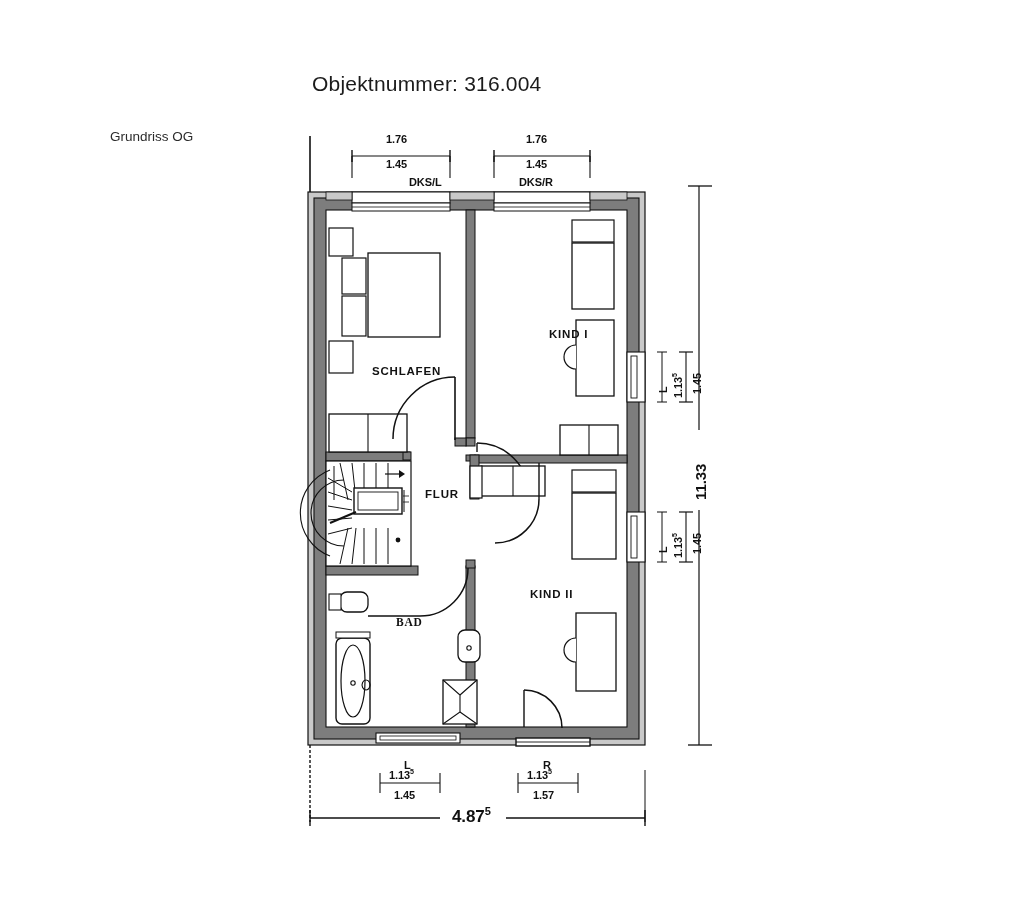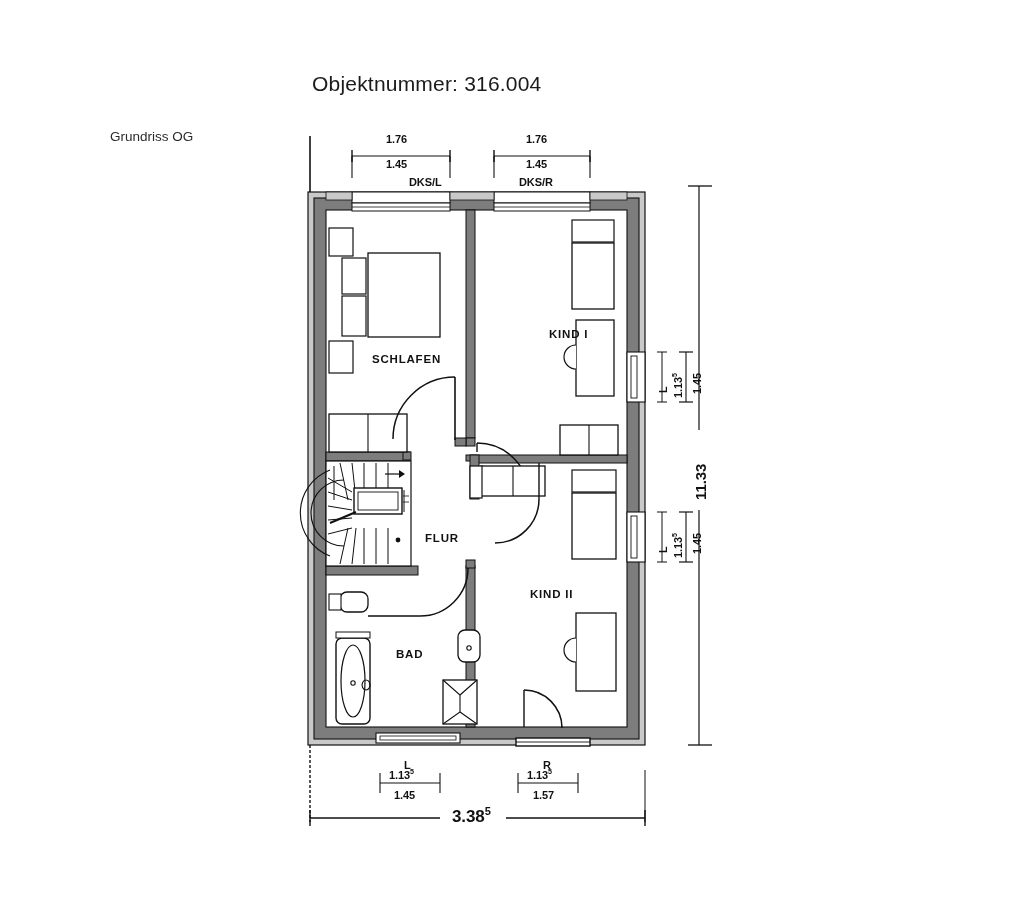--- a/index.html
+++ b/index.html
@@ -378,29 +378,29 @@
       <line x1="578" y1="773" x2="578" y2="793" stroke="#111" stroke-width="1.1"></line>
 
       <line x1="310" y1="818" x2="645" y2="818" stroke="#111" stroke-width="1.3"></line>
       <line x1="310" y1="810" x2="310" y2="826" stroke="#111" stroke-width="1.4"></line>
       <line x1="645" y1="810" x2="645" y2="826" stroke="#111" stroke-width="1.4"></line>
       <rect x="440" y="808" width="66" height="20" fill="#ffffff"></rect>
     </g>
 
   </svg>
 
-  <div class="roomname" style="left:372px; top:353px;">SCHLAFEN</div>
+  <div class="roomname" style="left:372px; top:365px;">SCHLAFEN</div>
 
   <div class="roomname" style="left:522px; top:328px;padding-left:27px;">KIND I</div>
 
   <div class="roomname" style="left:530px; top:588px;">KIND II</div>
 
-  <div class="roomname" style="left:425px; top:488px;margin-top:44px;">FLUR</div>
-
-  <div class="roomname" style="left:396px; top:648px;">BAD</div>
+  <div class="roomname" style="left:425px; top:488px;">FLUR</div>
+
+  <div class="roomname" style="left:396px; top:616px;font-family:Liberation Serif, serif;">BAD</div>
 
   <div class="dim" style="left:386px; top:133px;">1.76</div>
   <div class="dim" style="left:386px; top:158px;">1.45</div>
   <div class="dim" style="left:381px; top:176px;padding-left:28px;">DKS/L</div>
 
   <div class="dim" style="left:526px; top:133px;">1.76</div>
   <div class="dim" style="left:526px; top:158px;">1.45</div>
   <div class="dim" style="left:519px; top:176px;">DKS/R</div>
 
   <div class="dim vert" style="left:657px; top:393px; transform:rotate(-90deg);">L</div>
@@ -423,17 +423,17 @@
   </div>
   <div class="dim" style="left:394px; top:789px;">1.45</div>
 
   <div class="dim" style="left:543px; top:759px;">R</div>
   <div class="dim" style="left:527px; top:769px;">
     <span>1.13</span><sup>5</sup>
   </div>
   <div class="dim" style="left:533px; top:789px;">1.57</div>
 
   <div class="dim big" style="left:452px; top:807px;">
-    <span>3.38</span><sup>5</sup>
+    <span>4.87</span><sup>5</sup>
   </div>
 
 
 </div>
 
 </body></html>

